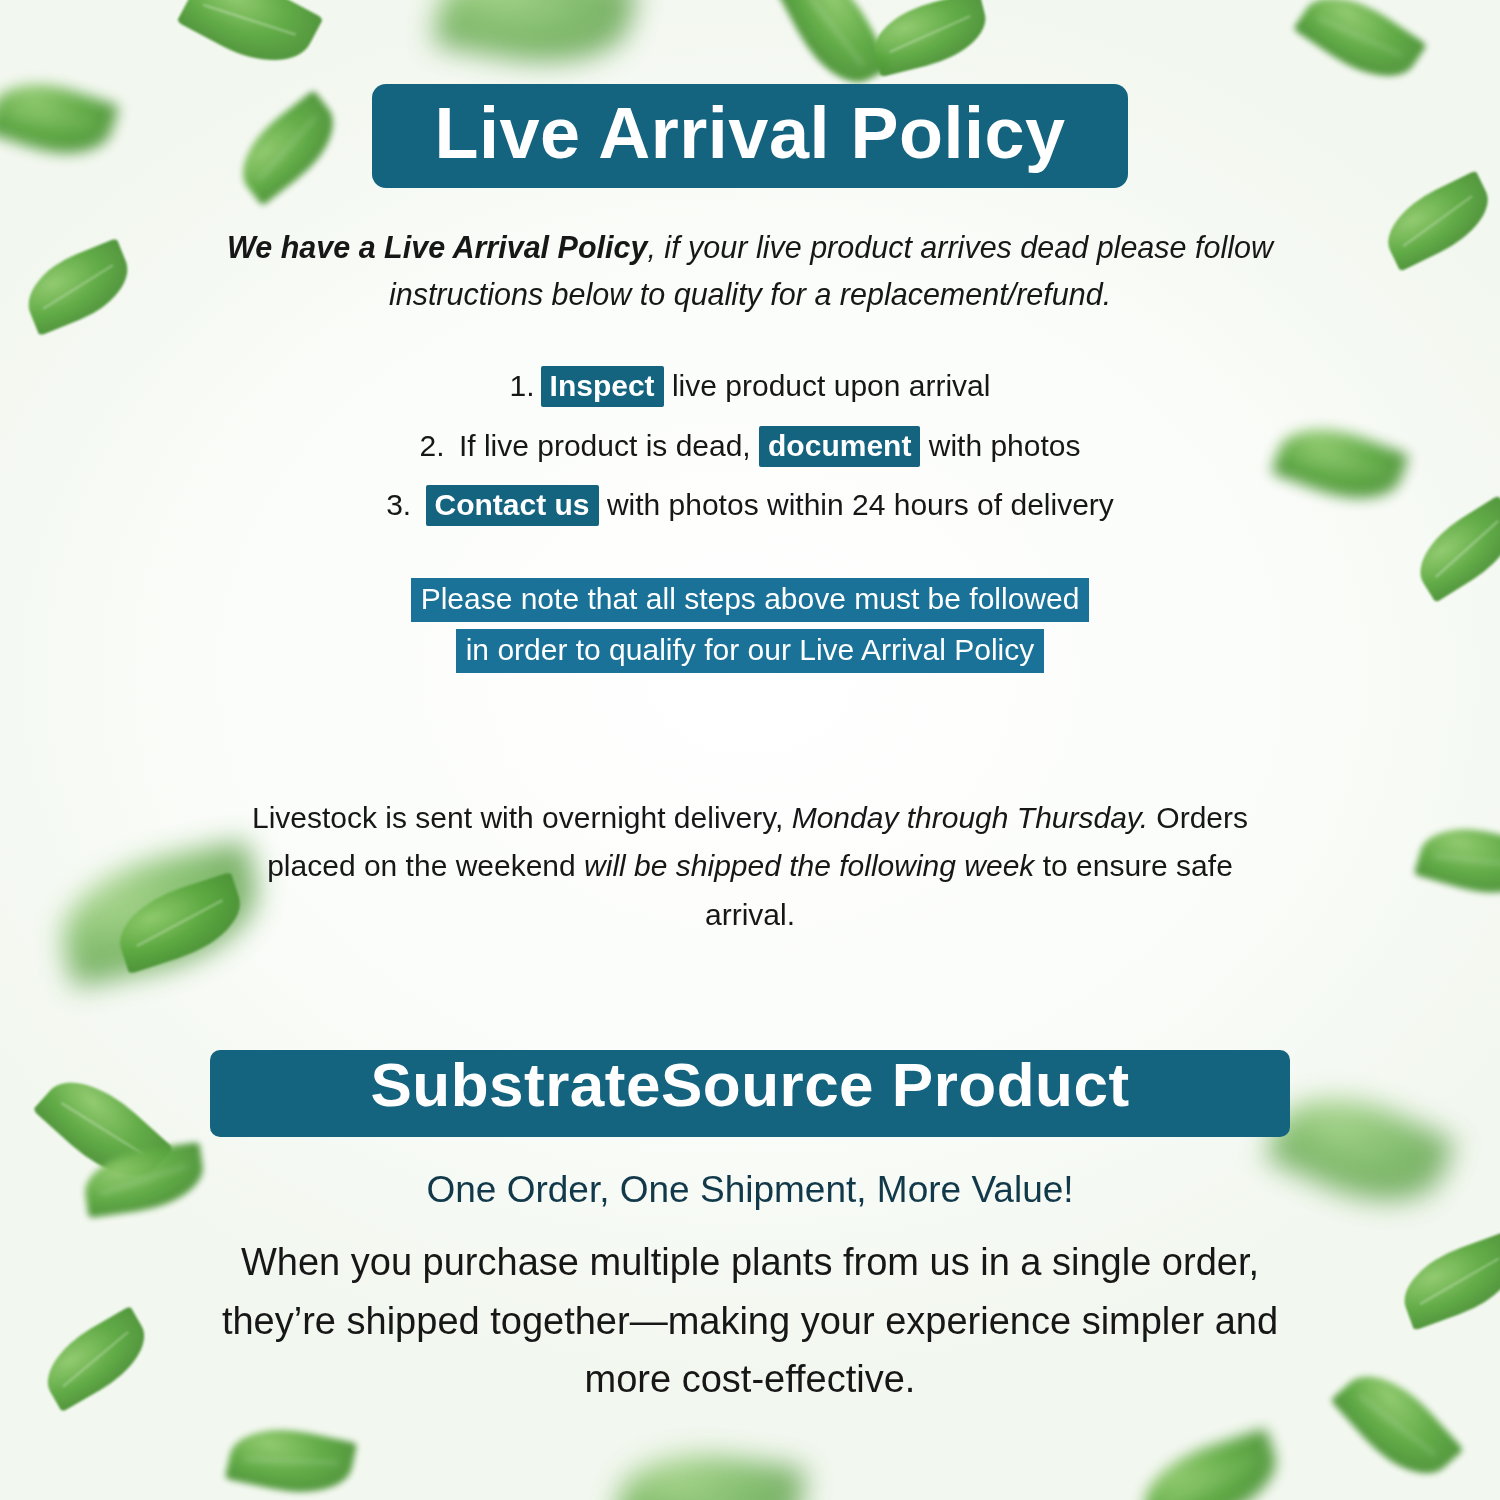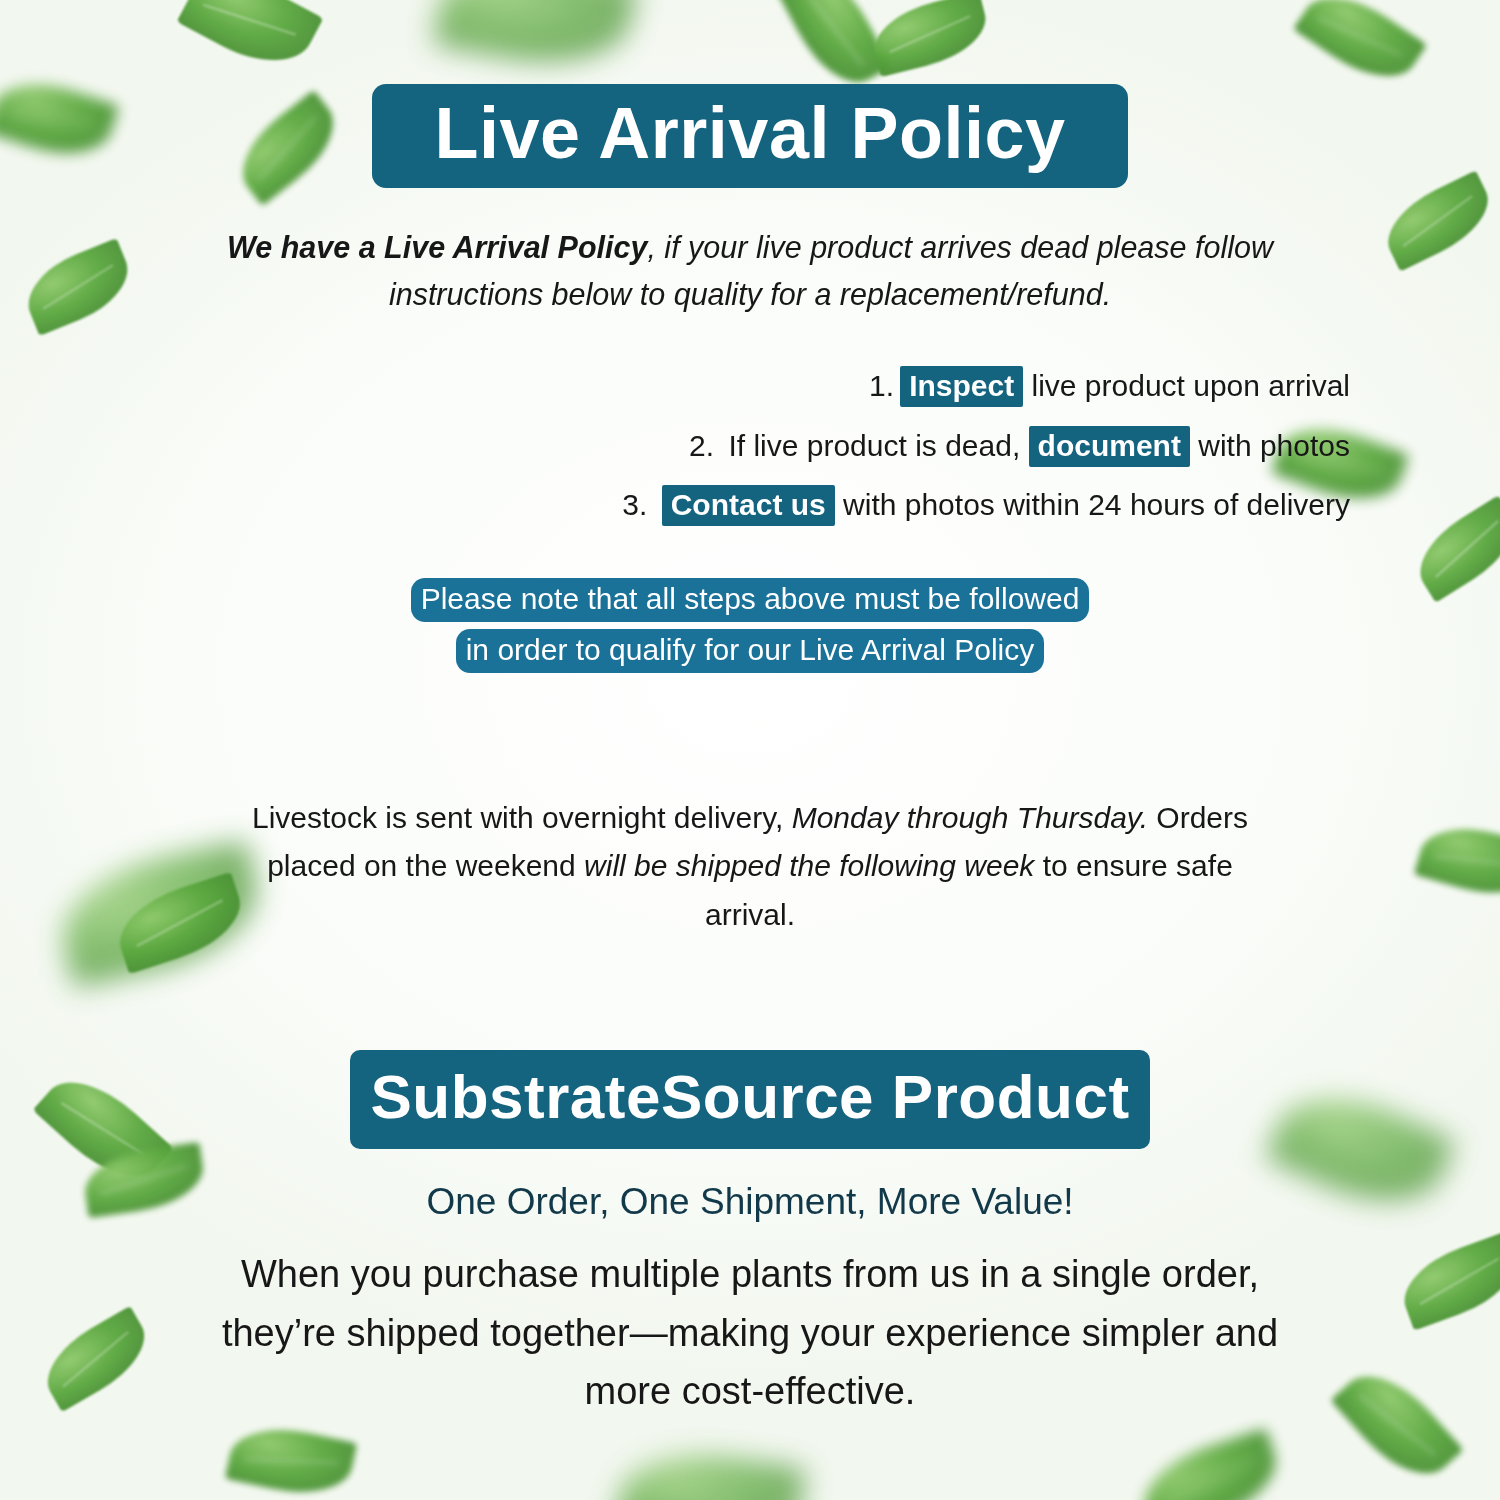--- a/index.html
+++ b/index.html
@@ -86,21 +86,20 @@
     margin: 52px auto 0;
     width: 1200px;
     text-align: center;
     font-size: 30px;
     line-height: 1.05;
     color: #171717;
   }
   .step {
     margin-bottom: 28px;
     white-space: nowrap;
-    text-align: right;
   }
   .hl {
     background: #14637f;
     color: #ffffff;
     padding: 3px 9px 5px;
     font-weight: bold;
     border-radius: 2px;
   }
   .num { margin-right: 6px; }
 
@@ -108,39 +107,39 @@
     margin: 52px auto 0;
     width: 1200px;
     text-align: center;
     line-height: 1.72;
     font-size: 30px;
   }
   .note .band {
     background: #1a7298;
     color: #ffffff;
     padding: 4px 10px 7px;
-    border-radius: 14px;
+    border-radius: 0;
     box-decoration-break: clone;
     -webkit-box-decoration-break: clone;
   }
 
   .shipping {
     margin: 118px auto 0;
     width: 1060px;
     text-align: center;
     font-size: 30px;
     line-height: 1.62;
     color: #171717;
   }
   .shipping i { font-style: italic; }
 
   #product-banner {
-    width: 800px;
+    width: 1080px;
     margin-top: 110px;
-    padding: 14px 0 20px;
+    padding: 2px 0 20px;
     font-size: 62px;
     line-height: 1.05;
     border-radius: 10px;
   }
 
   .tagline {
     margin: 32px auto 0;
     width: 1200px;
     text-align: center;
     font-size: 37px;

